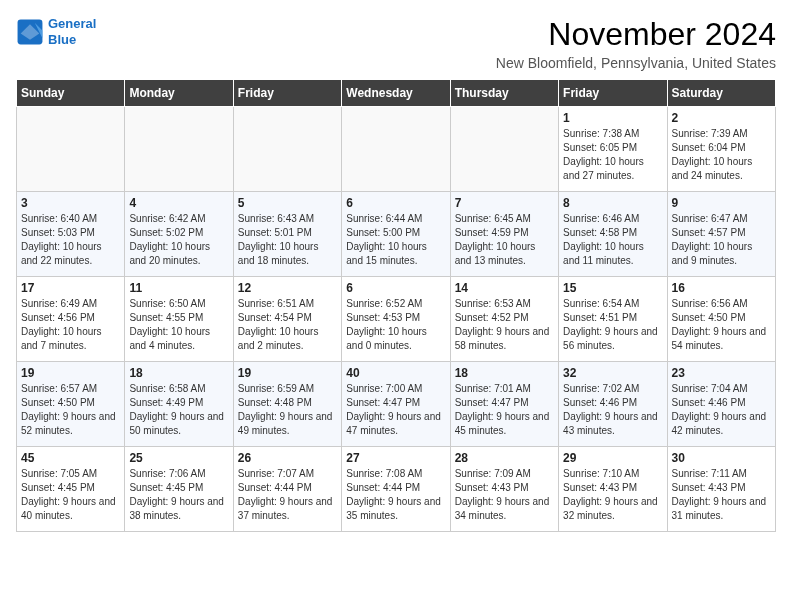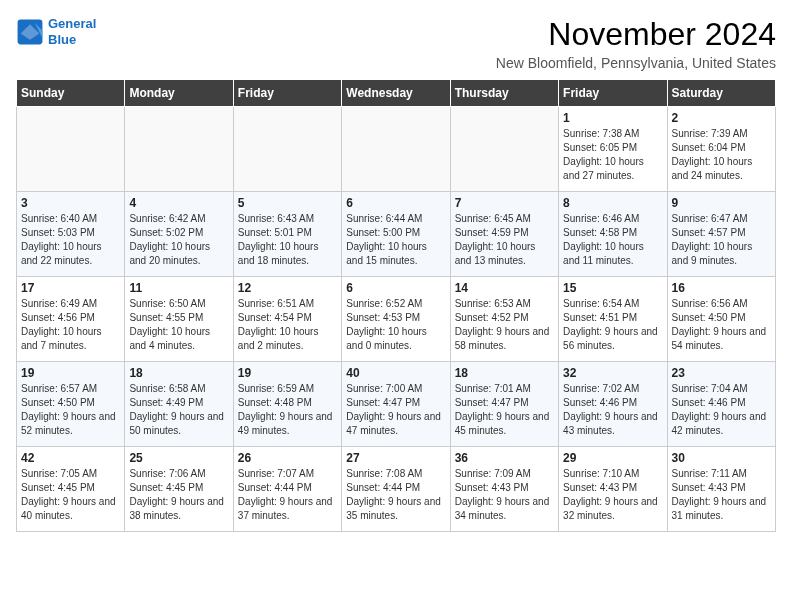--- a/index.html
+++ b/index.html
@@ -219,37 +219,37 @@
           <div class="day-num">32</div>
           <div class="day-detail">Sunrise: 7:02 AM<br>Sunset: 4:46 PM<br>Daylight: 9 hours and 43 minutes.</div>
         </td>
         <td>
           <div class="day-num">23</div>
           <div class="day-detail">Sunrise: 7:04 AM<br>Sunset: 4:46 PM<br>Daylight: 9 hours and 42 minutes.</div>
         </td>
       </tr>
       <tr>
         <td>
-          <div class="day-num">42</div>
+          <div class="day-num">45</div>
           <div class="day-detail">Sunrise: 7:05 AM<br>Sunset: 4:45 PM<br>Daylight: 9 hours and 40 minutes.</div>
         </td>
         <td>
           <div class="day-num">25</div>
           <div class="day-detail">Sunrise: 7:06 AM<br>Sunset: 4:45 PM<br>Daylight: 9 hours and 38 minutes.</div>
         </td>
         <td>
           <div class="day-num">26</div>
           <div class="day-detail">Sunrise: 7:07 AM<br>Sunset: 4:44 PM<br>Daylight: 9 hours and 37 minutes.</div>
         </td>
         <td>
           <div class="day-num">27</div>
           <div class="day-detail">Sunrise: 7:08 AM<br>Sunset: 4:44 PM<br>Daylight: 9 hours and 35 minutes.</div>
         </td>
         <td>
-          <div class="day-num">36</div>
+          <div class="day-num">28</div>
           <div class="day-detail">Sunrise: 7:09 AM<br>Sunset: 4:43 PM<br>Daylight: 9 hours and 34 minutes.</div>
         </td>
         <td>
           <div class="day-num">29</div>
           <div class="day-detail">Sunrise: 7:10 AM<br>Sunset: 4:43 PM<br>Daylight: 9 hours and 32 minutes.</div>
         </td>
         <td>
           <div class="day-num">30</div>
           <div class="day-detail">Sunrise: 7:11 AM<br>Sunset: 4:43 PM<br>Daylight: 9 hours and 31 minutes.</div>
         </td>

